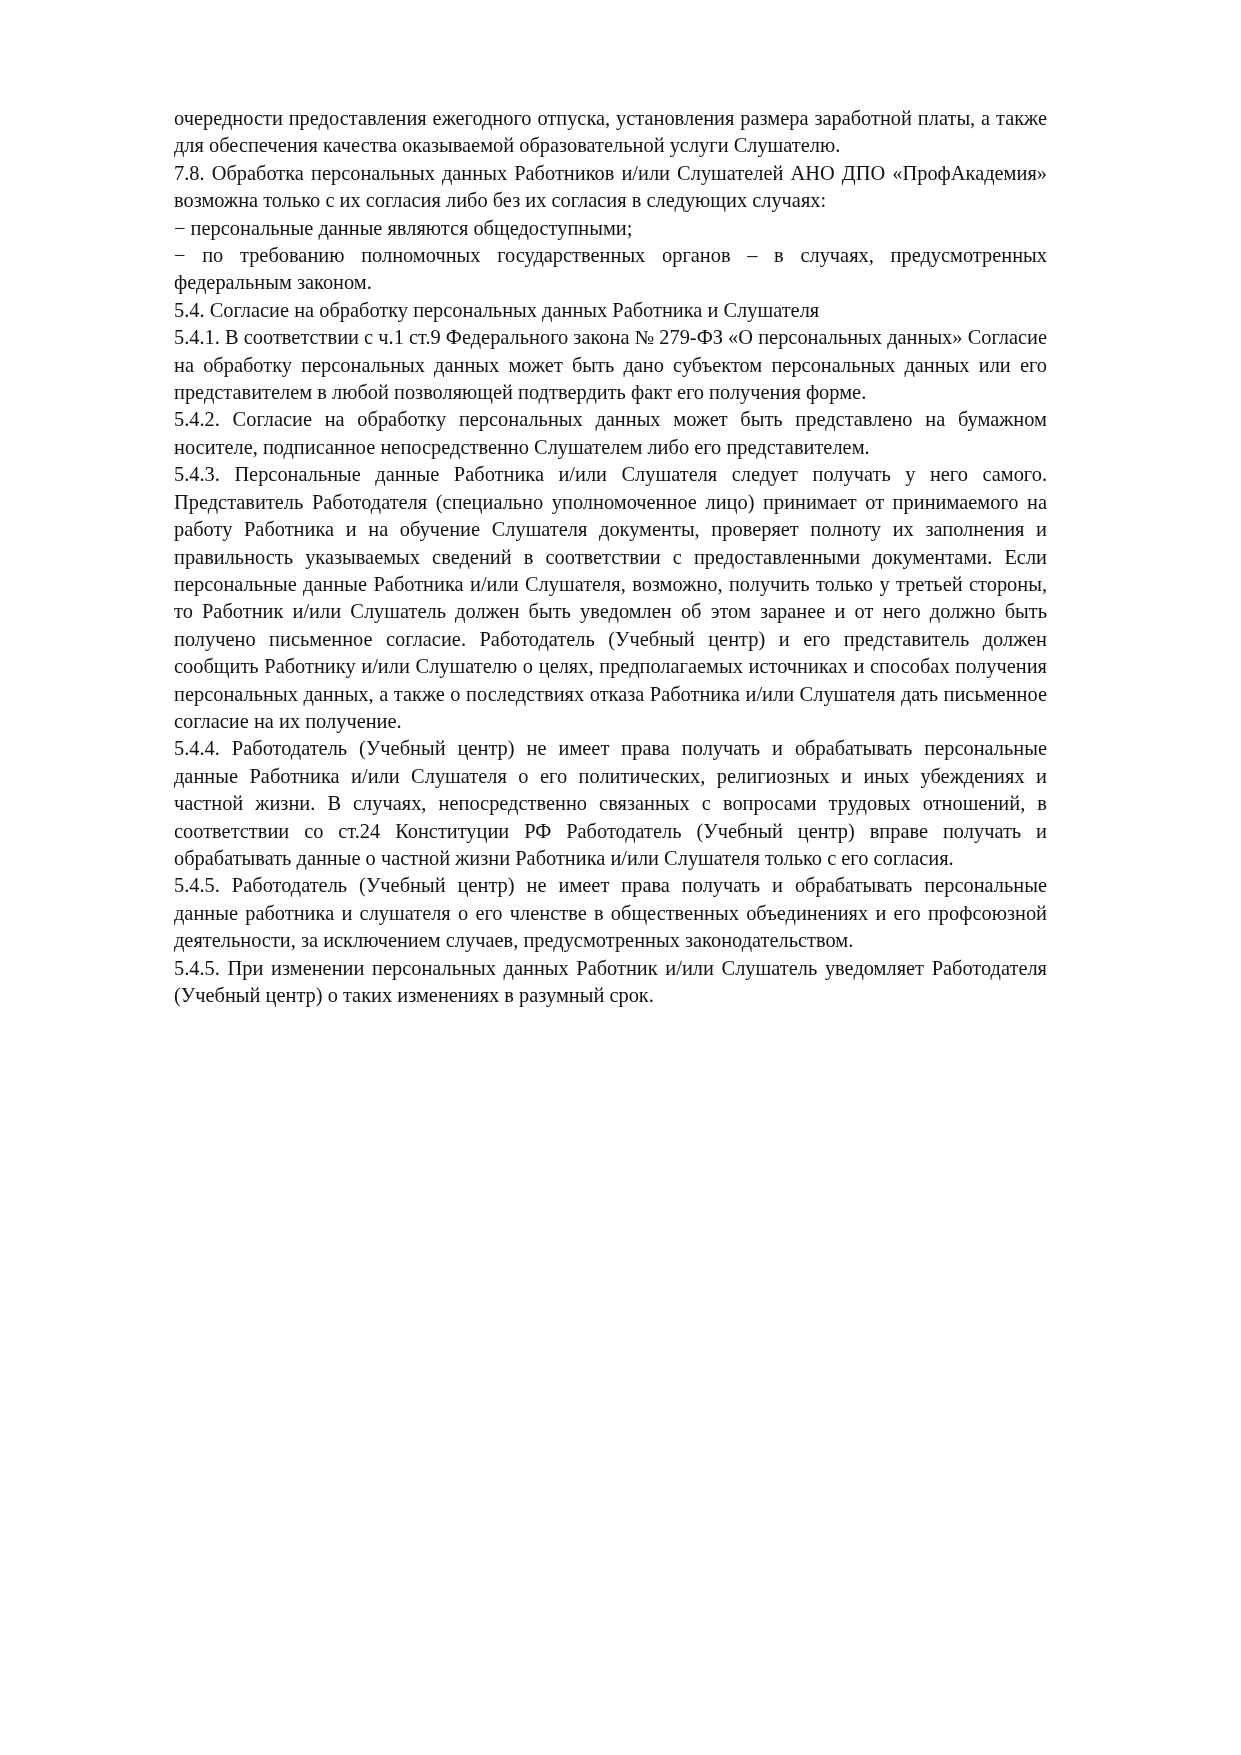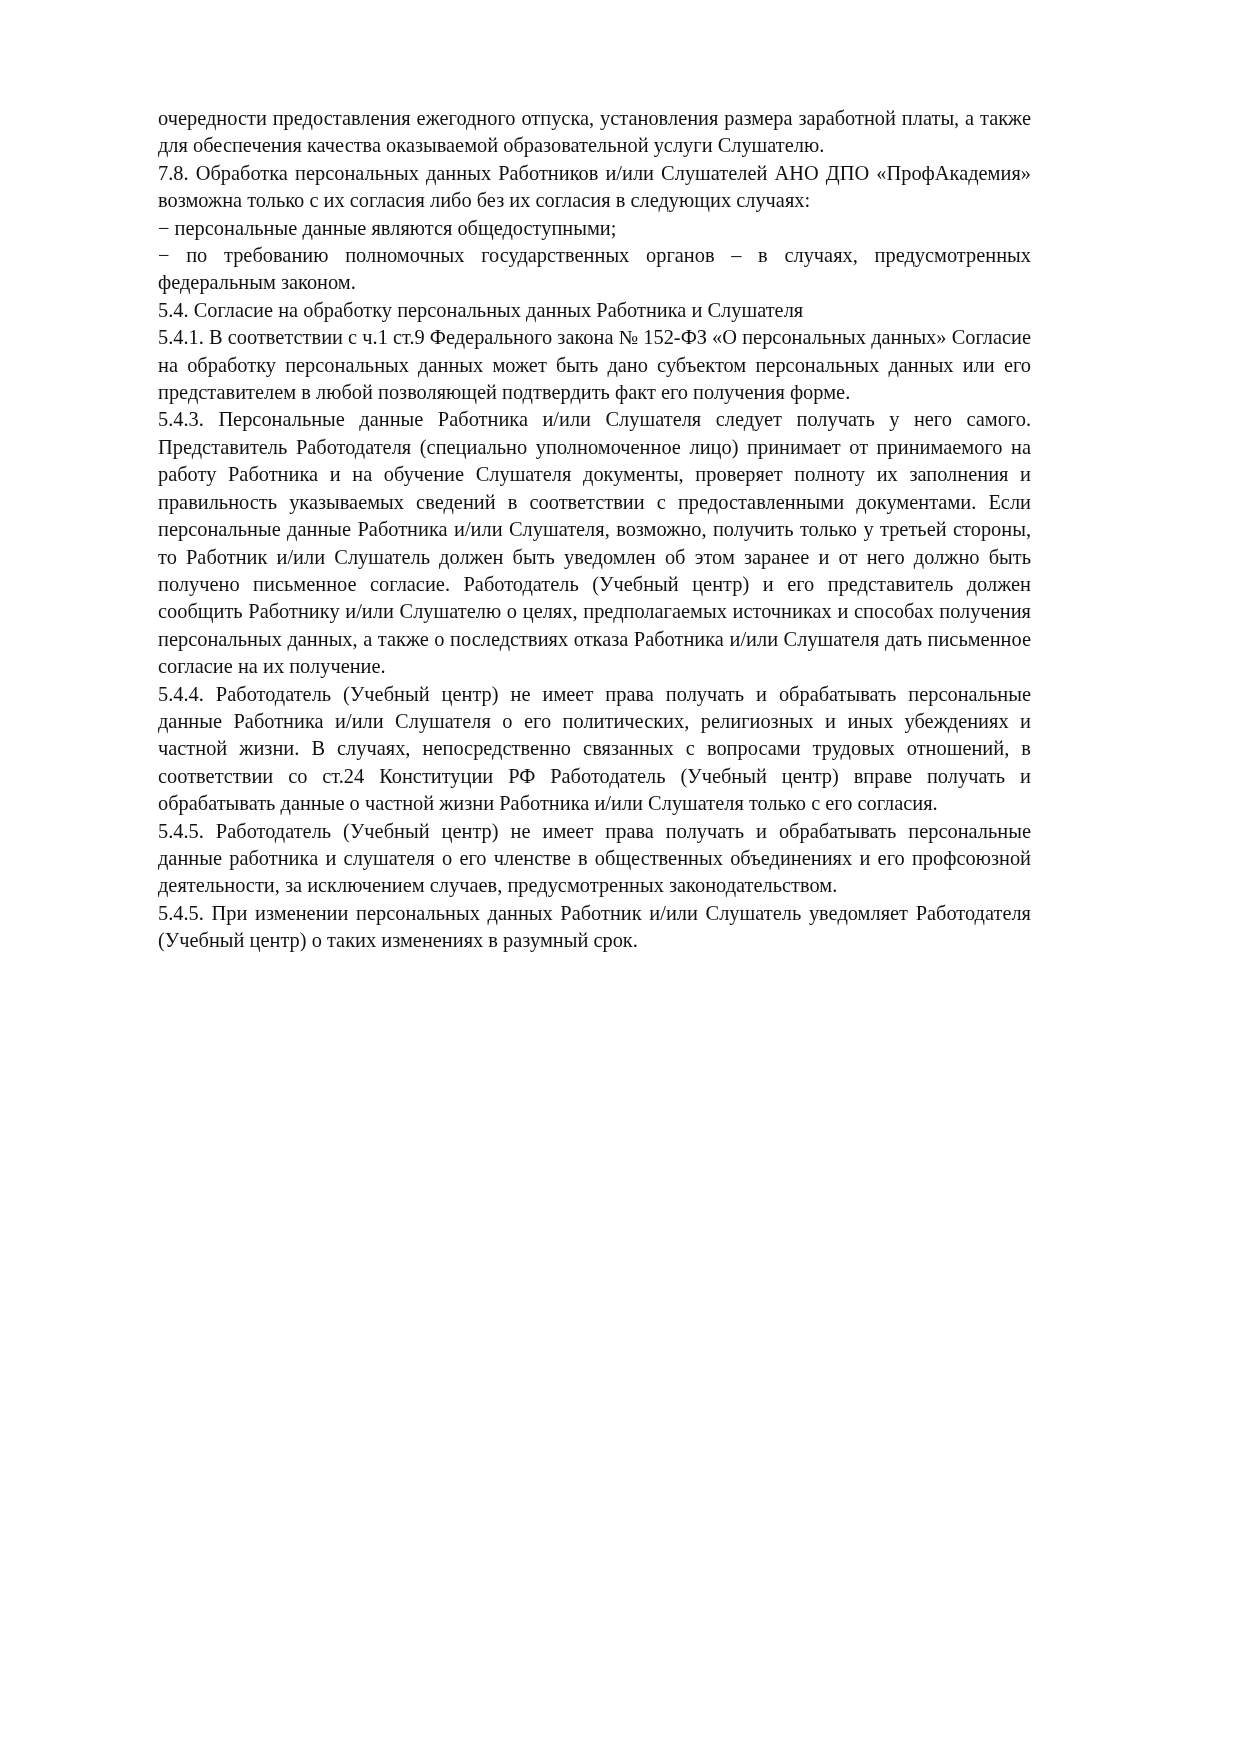--- a/index.html
+++ b/index.html
@@ -16,21 +16,21 @@
     .page {
       position: absolute;
       left: 0;
       top: 0;
       width: 1241px;
       height: 1755px;
       background: #ffffff;
     }
     .text-block {
       position: absolute;
-      left: 158px;
+      left: 174px;
       top: 105px;
       width: 873px;
       font-family: "Liberation Serif", "DejaVu Serif", serif;
       font-size: 20.4px;
       line-height: 27.4px;
       color: #111111;
     }
     .para {
       margin: 0;
       padding: 0;
@@ -45,19 +45,20 @@
 </head>
 <body>
 
 <div class="page">
   <div class="text-block">
     <p class="para">очередности предоставления ежегодного отпуска, установления размера заработной платы, а также для обеспечения качества оказываемой образовательной услуги Слушателю.</p>
     <p class="para">7.8. Обработка персональных данных Работников и/или Слушателей АНО ДПО «ПрофАкадемия» возможна только с их согласия либо без их согласия в следующих случаях:</p>
     <p class="para single">− персональные данные являются общедоступными;</p>
     <p class="para">− по требованию полномочных государственных органов – в случаях, предусмотренных федеральным законом.</p>
     <p class="para single">5.4. Согласие на обработку персональных данных Работника и Слушателя</p>
-    <p class="para">5.4.1. В соответствии с ч.1 ст.9 Федерального закона № 152-ФЗ «О персональных данных» Согласие на обработку персональных данных может быть дано субъектом персональных данных или его представителем в любой позволяющей подтвердить факт его получения форме.</p>
+    <p class="para">5.4.1. В соответствии с ч.1 ст.9 Федерального закона № 279-ФЗ «О персональных данных» Согласие на обработку персональных данных может быть дано субъектом персональных данных или его представителем в любой позволяющей подтвердить факт его получения форме.</p>
+    <p class="para">5.4.2. Согласие на обработку персональных данных может быть представлено на бумажном носителе, подписанное непосредственно Слушателем либо его представителем.</p>
     <p class="para">5.4.3. Персональные данные Работника и/или Слушателя следует получать у него самого. Представитель Работодателя (специально уполномоченное лицо) принимает от принимаемого на работу Работника и на обучение Слушателя документы, проверяет полноту их заполнения и правильность указываемых сведений в соответствии с предоставленными документами. Если персональные данные Работника и/или Слушателя, возможно, получить только у третьей стороны, то Работник и/или Слушатель должен быть уведомлен об этом заранее и от него должно быть получено письменное согласие. Работодатель (Учебный центр) и его представитель должен сообщить Работнику и/или Слушателю о целях, предполагаемых источниках и способах получения персональных данных, а также о последствиях отказа Работника и/или Слушателя дать письменное согласие на их получение.</p>
     <p class="para">5.4.4. Работодатель (Учебный центр) не имеет права получать и обрабатывать персональные данные Работника и/или Слушателя о его политических, религиозных и иных убеждениях и частной жизни. В случаях, непосредственно связанных с вопросами трудовых отношений, в соответствии со ст.24 Конституции РФ Работодатель (Учебный центр) вправе получать и обрабатывать данные о частной жизни Работника и/или Слушателя только с его согласия.</p>
     <p class="para">5.4.5. Работодатель (Учебный центр) не имеет права получать и обрабатывать персональные данные работника и слушателя о его членстве в общественных объединениях и его профсоюзной деятельности, за исключением случаев, предусмотренных законодательством.</p>
     <p class="para">5.4.5. При изменении персональных данных Работник и/или Слушатель уведомляет Работодателя (Учебный центр) о таких изменениях в разумный срок.</p>
   </div>
 </div>
 
 </body></html>

